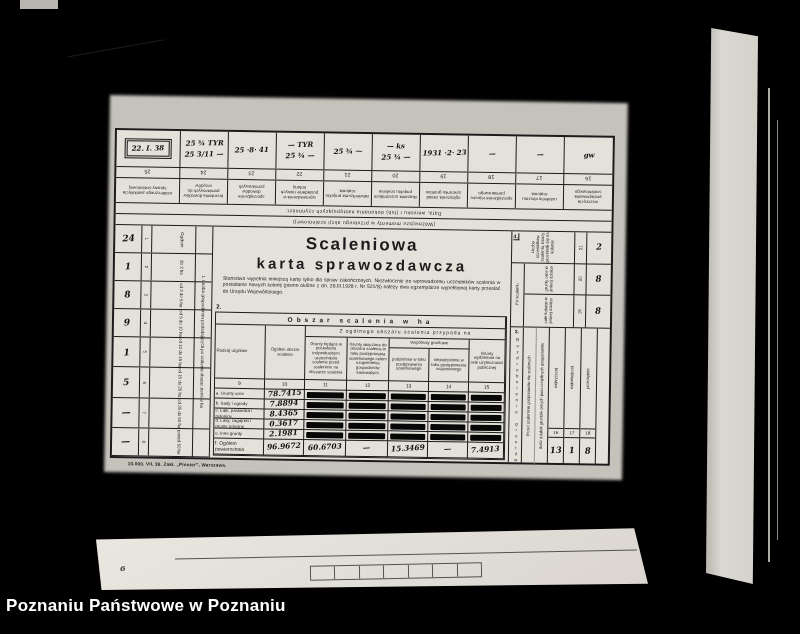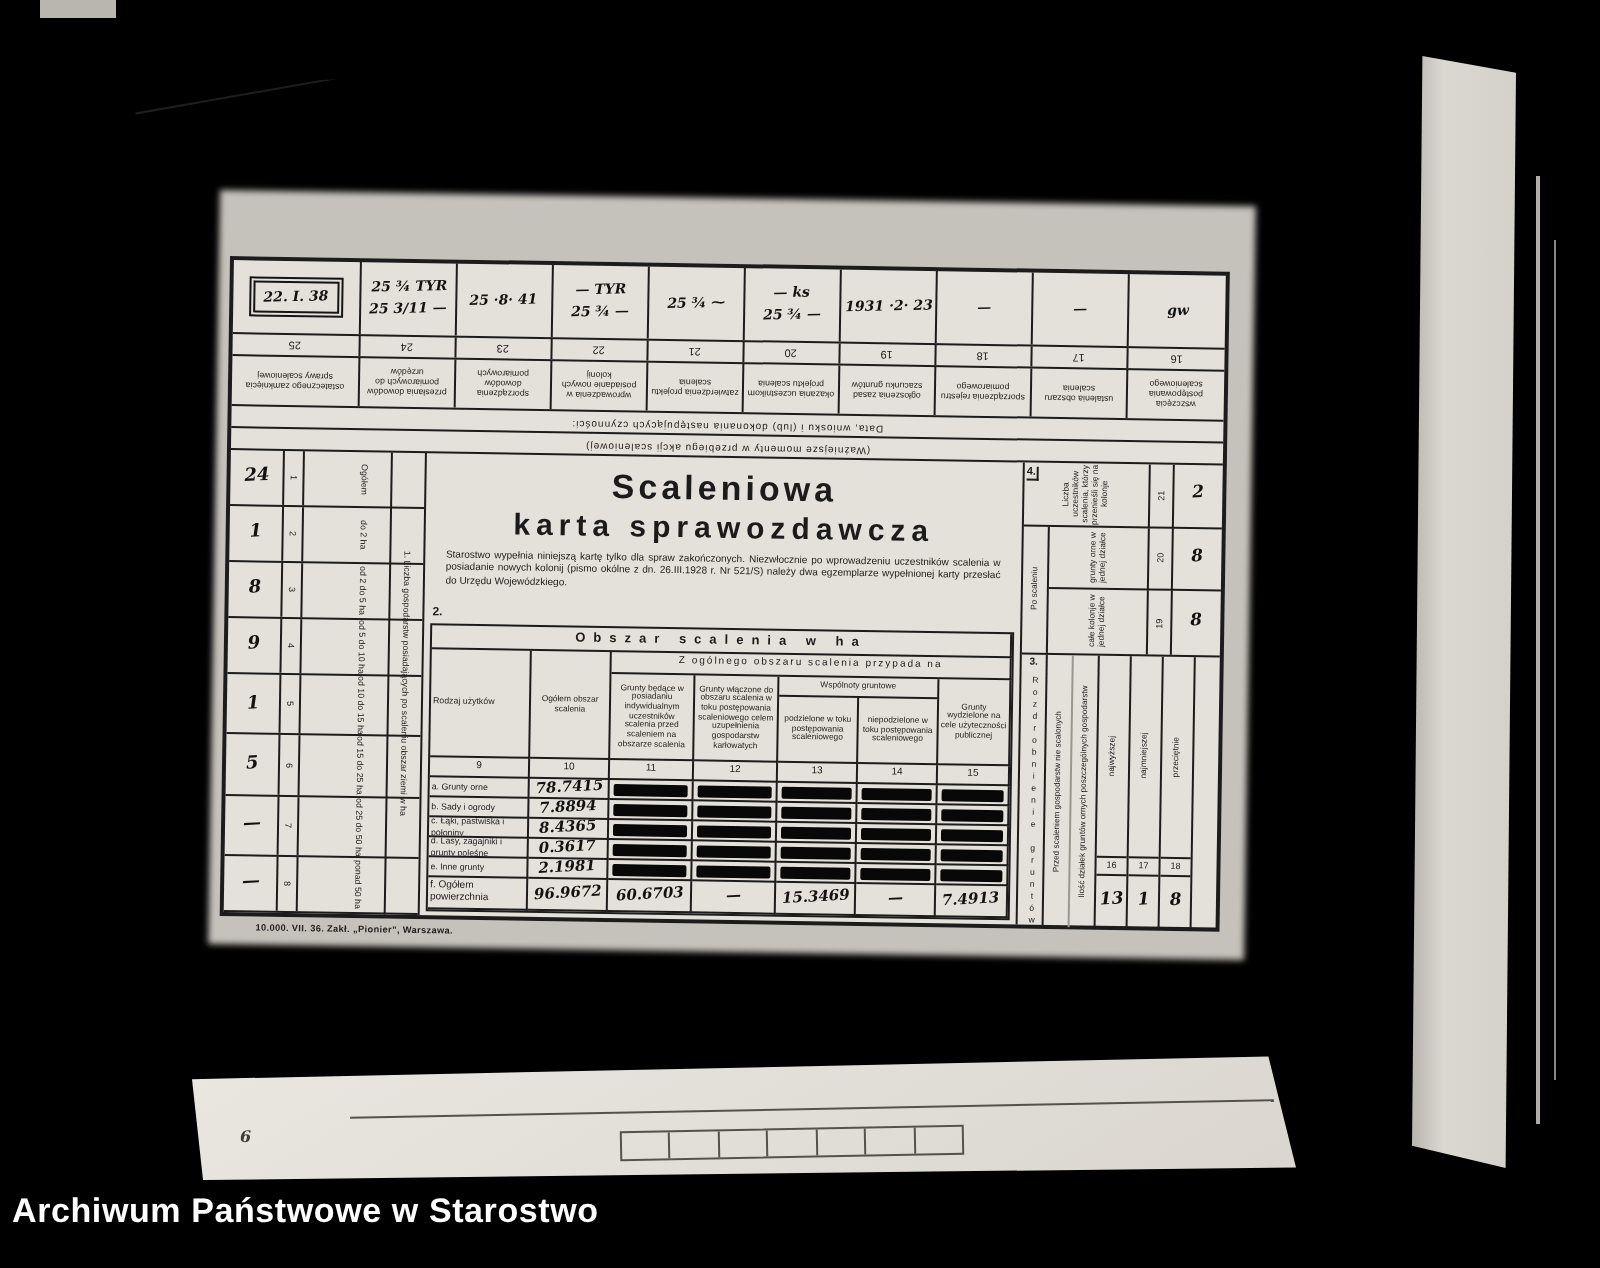--- a/index.html
+++ b/index.html
@@ -606,14 +606,14 @@
         <div></div>
         <div></div>
         <div></div>
         <div></div>
         <div></div>
         <div></div>
     </div>
     <div class="sb-mark">6</div>
   </div>
 
-  <div class="caption-bar">Archiwum Państwowe w Starostwo</div>
+  <div class="caption-bar">Poznaniu Państwowe w Poznaniu</div>
 </div>
 
 </body></html>

